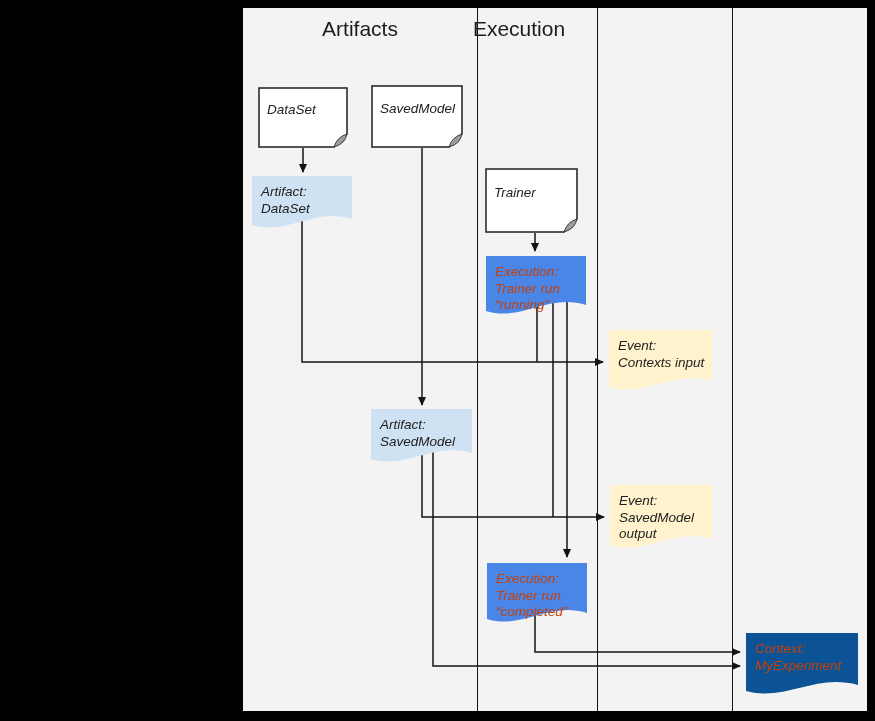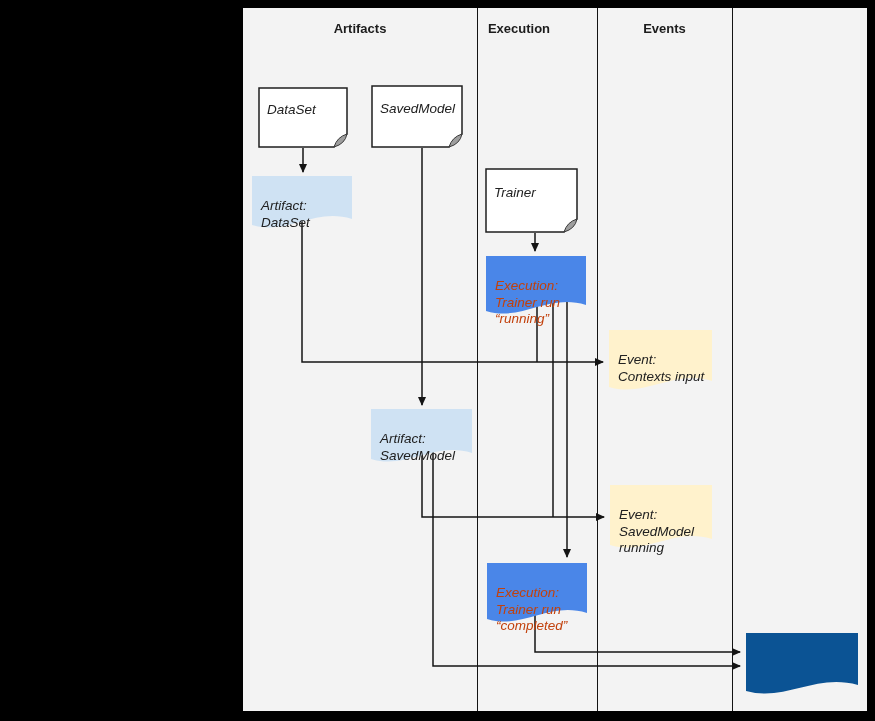--- a/index.html
+++ b/index.html
@@ -11,26 +11,26 @@
   .stage{
     position:absolute;left:243px;top:8px;width:624px;height:703px;
     background:var(--canvas-bg,#f3f3f3);
   }
   .divider{
     position:absolute;top:0;bottom:0;width:1px;
     background:var(--line,#111);
   }
   .col-header{
     position:absolute;top:10px;height:22px;line-height:22px;
-    text-align:center;font-weight:bold;font-size:13px;color:#1c1c1c;
+    text-align:center;font-weight:normal;font-size:21px;color:#1c1c1c;
   }
   .node{position:absolute;font-style:italic;}
   .node svg{position:absolute;left:0;top:0;display:block;}
   .node-text{
-    position:absolute;left:0;top:16px;right:0;
+    position:absolute;left:0;top:2px;right:0;
     padding:6px 16px 0 9px;font-size:13.5px;line-height:16.5px;color:#212121;
   }
   .node-text span{display:block;white-space:nowrap;}
   .node-text.light{color:#c2410c;}
   .docbox .node-text{
     top:0;bottom:14px;display:flex;align-items:center;padding:0 0 0 9px;
   }
   .f-doc{fill:#ffffff;stroke:#1f1f1f;stroke-width:1.5;}
   .f-fold{fill:#9e9e9e;stroke:#3a3a3a;stroke-width:1;}
   .f-artifact{fill:var(--artifact-fill,#cfe2f3);}
@@ -46,21 +46,20 @@
 <body>
 
 <div class="stage">
 
   <div class="divider" style="left:234px"></div>
   <div class="divider" style="left:354px"></div>
   <div class="divider" style="left:489px"></div>
 
   <div class="col-header" style="left:0;width:234px">Artifacts</div>
   <div class="col-header" style="left:216px;width:120px">Execution</div>
-  <div class="col-header" style="left:354px;width:135px">Events</div>
 
   <svg class="wires" width="624" height="703">
     <defs>
       <marker id="arrow" markerUnits="userSpaceOnUse" markerWidth="10" markerHeight="8" refX="8" refY="4" orient="auto">
         <path d="M0,0 L9,4 L0,8 Z" style="fill:var(--line,#111);stroke:none"></path>
       </marker>
     </defs>
     <path d="M60,140 V164" marker-end="url(#arrow)"></path>
     <path d="M179,140 V397" marker-end="url(#arrow)"></path>
     <path d="M292,225 V243" marker-end="url(#arrow)"></path>
@@ -144,34 +143,38 @@
     </div>
   </div>
 
   <div class="node" style="left:367px;top:477px;width:102px;height:67px">
     <svg width="102" height="73" viewBox="0 0 102 73">
       <path class="f-event" d="M0,0 H102 V54 C63,42 37,71 0,60 Z"></path>
     </svg>
     <div class="node-text">
       <span>Event:</span>
       <span>SavedModel</span>
-      <span>running</span>
+      <span>output</span>
     </div>
   </div>
 
   <div class="node" style="left:244px;top:555px;width:100px;height:63px">
     <svg width="100" height="69" viewBox="0 0 100 69">
       <path class="f-execution" d="M0,0 H100 V50 C62,38 36,67 0,56 Z"></path>
     </svg>
     <div class="node-text light">
       <span>Execution:</span>
       <span>Trainer run</span>
       <span>“completed”</span>
     </div>
   </div>
 
   <div class="node" style="left:503px;top:625px;width:112px;height:65px">
     <svg width="112" height="71" viewBox="0 0 112 71">
       <path class="f-context" d="M0,0 H112 V52 C69,40 40,69 0,58 Z"></path>
     </svg>
+    <div class="node-text light">
+      <span>Context:</span>
+      <span>MyExperiment</span>
+    </div>
   </div>
 
 </div>
 
 </body></html>

